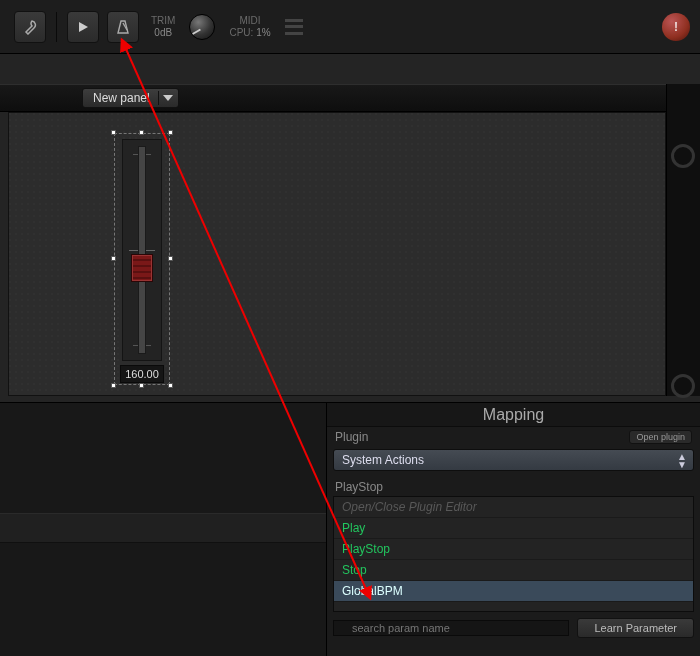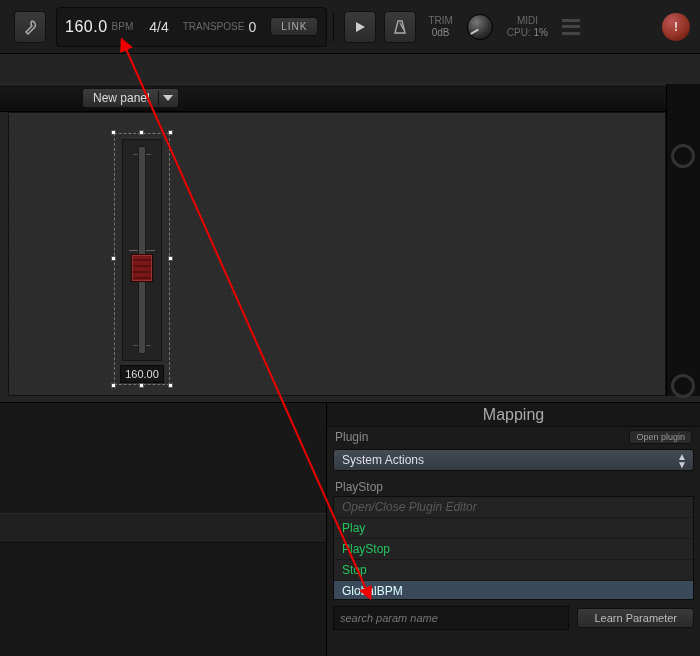--- a/index.html
+++ b/index.html
@@ -189,36 +189,36 @@
     display: flex; align-items: center; padding: 0 8px;
     font-size: 12px; color: #dde; position: relative;
   }
   .dd .caret2 {
     position: absolute; right: 6px; top: 3px; font-size: 10px; line-height: 8px;
     color: #ccd; display: flex; flex-direction: column;
   }
   .param-list {
     margin: 0 6px;
     background: #232323; border: 1px solid #0c0c0c;
-    height: 104px;
+    height: 116px;
     overflow: hidden;
     font-size: 12px;
   }
   .param-list .item {
     padding: 3px 8px; color: #22c55e; border-bottom: 1px solid #1a1a1a;
     white-space: nowrap;
   }
   .param-list .item.selected { background: #3a4a5a; color: #dff; }
   .param-list .item.dim { color: #585858; font-style: italic; }
   .search-row {
     display: flex; align-items: center; padding: 6px 6px 0 6px; gap: 8px;
   }
   .search-input {
-    flex: 1; height: 24px; background: #151515; border: 1px solid #0a0a0a;
-    color: #aaa; font-size: 11px; font-style: italic; padding: 0 6px;
+    flex: 1; height: 16px; background: #151515; border: 1px solid #0a0a0a;
+    color: #aaa; font-size: 11px; padding: 0 18px;
   }
   .learn-btn {
     height: 20px; padding: 0 16px; font-size: 11px;
     background: linear-gradient(#3a3a3a,#2a2a2a); border: 1px solid #111; border-radius: 3px;
     color: #bbb;
   }
 
   
   .bottom-dark {
     position: absolute; left: 0; bottom: 0; width: 326px; height: 254px;
@@ -241,28 +241,20 @@
 </head>
 <body>
 
 <div class="topbar">
   <div class="tool-btn">
     <svg width="16" height="16" viewBox="0 0 16 16" fill="none" stroke="#aaa" stroke-width="1.5">
       <path d="M10 2a4 4 0 0 1 2 7l-6 6-2-2 6-6a4 4 0 0 1 0-5z"></path>
     </svg>
   </div>
 
-  <div class="transport-section">
-    <span class="tempo">160.0</span>
-    <span class="small-label">BPM</span>
-    <span class="timesig">4/4</span>
-    <span class="small-label">TRANSPOSE</span>
-    <span class="tvalue">0</span>
-    <button class="link-btn">LINK</button>
-  </div>
 
   <div class="sep"></div>
 
   <div class="tool-btn">
     <svg width="12" height="12" viewBox="0 0 12 12">
         <path d="M2 1l9 5-9 5z" fill="#ccc"></path>
       </svg>
   </div>
   <div class="tool-btn">
     <svg width="14" height="14" viewBox="0 0 14 14" fill="none" stroke="#aaa" stroke-width="1.4">

